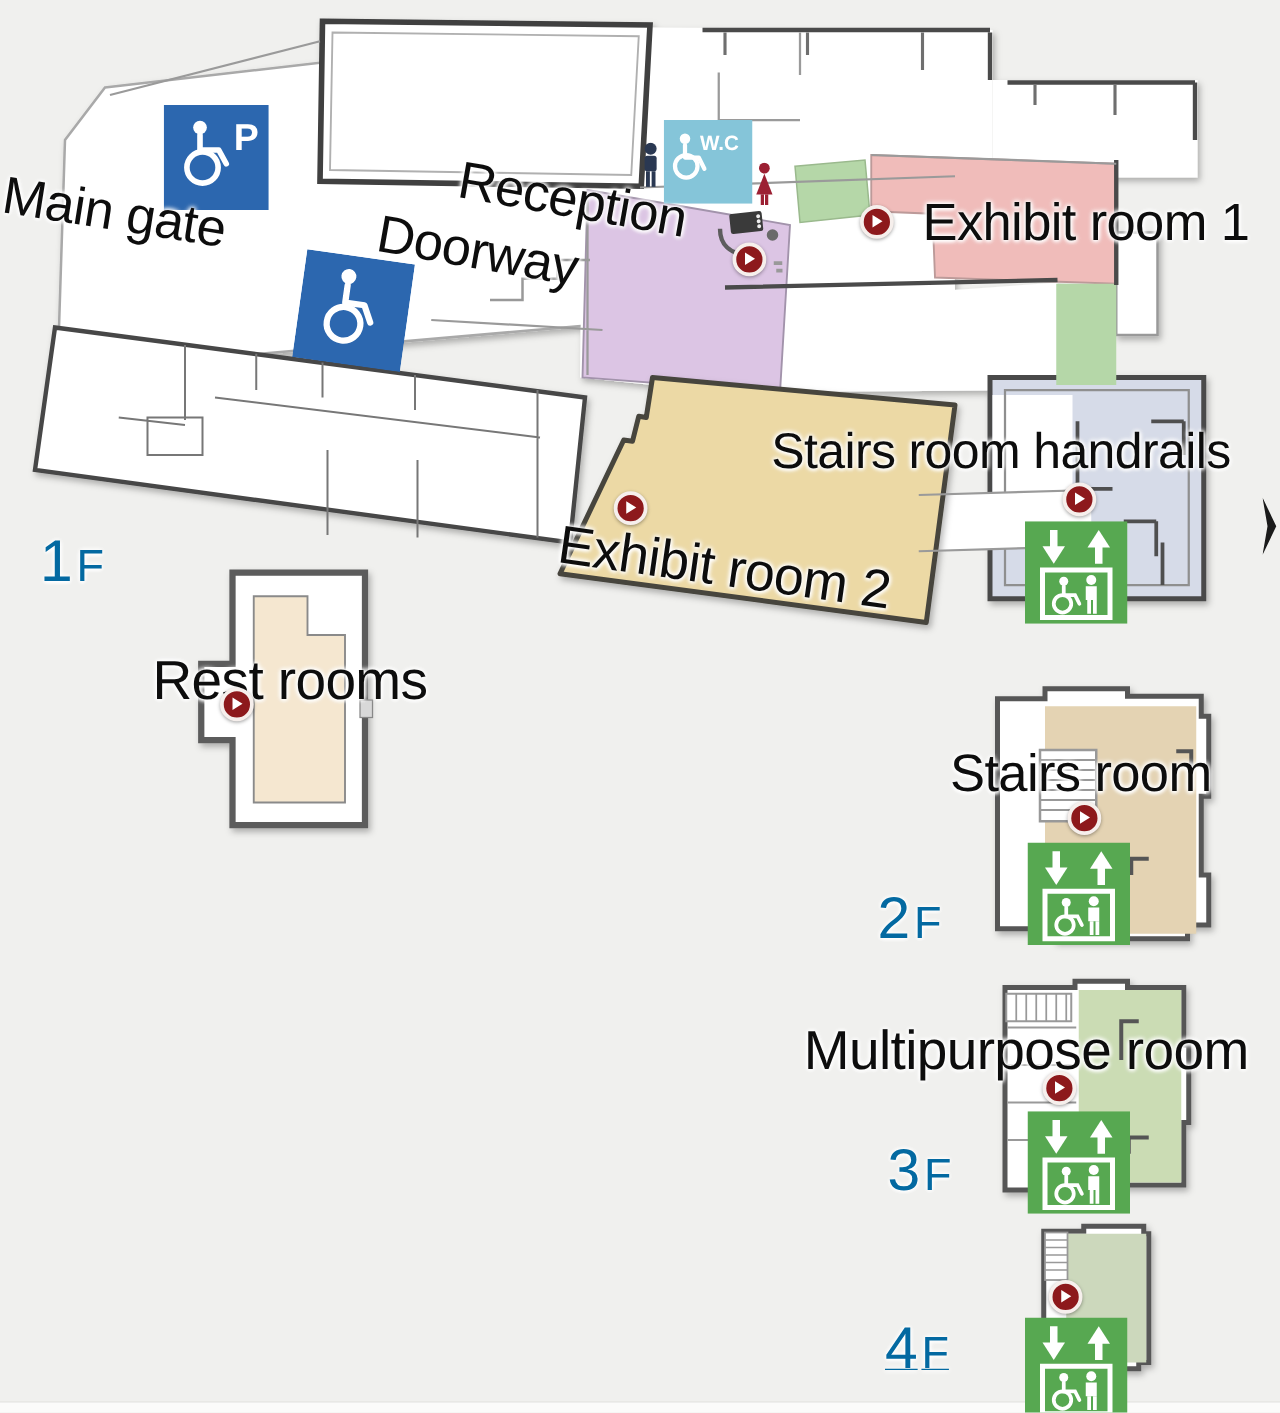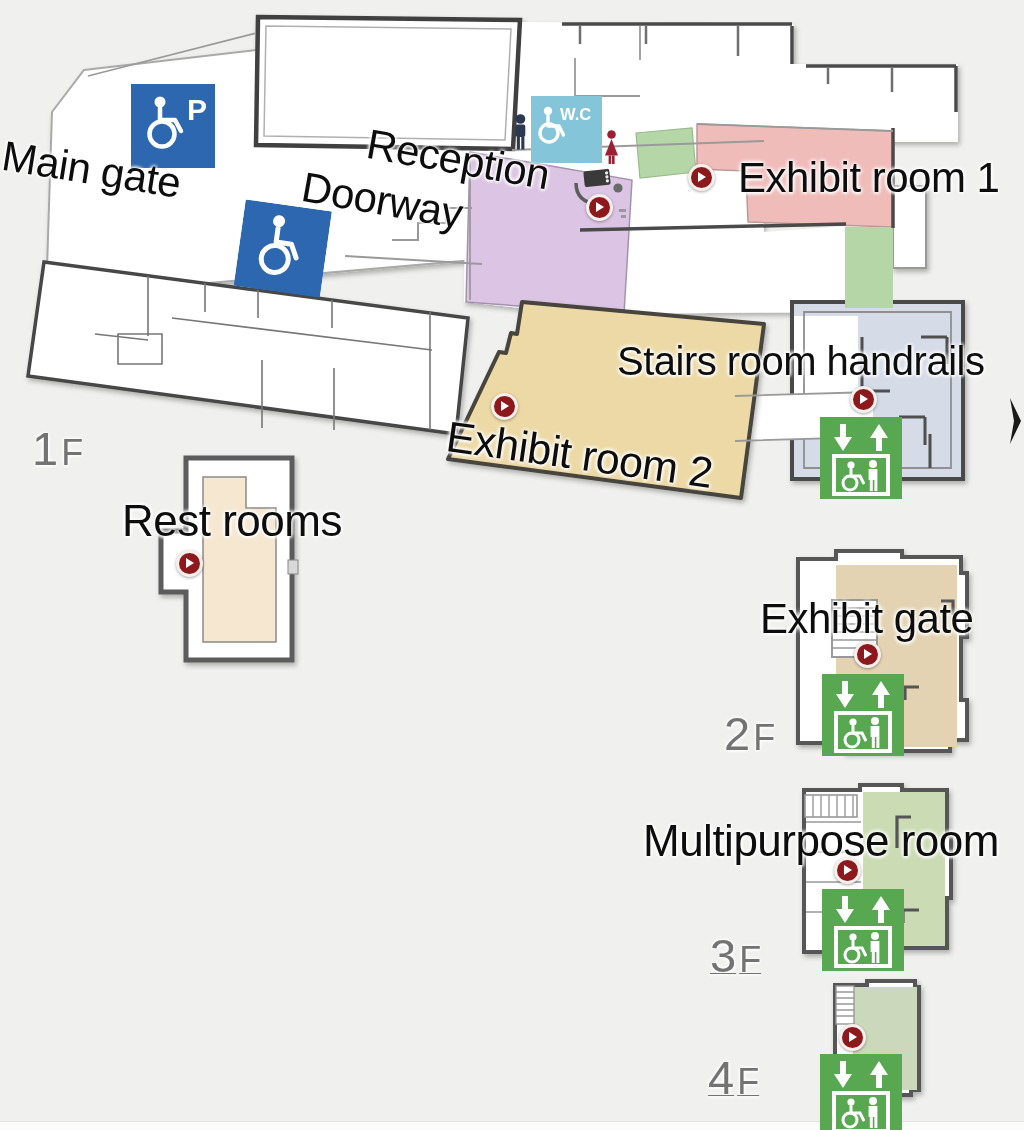--- a/index.html
+++ b/index.html
@@ -15,21 +15,21 @@
   .icon{position:absolute;z-index:3;}
   .label{
     position:absolute;z-index:4;white-space:nowrap;color:#0d0d0d;
     font-size:42px;letter-spacing:-0.5px;line-height:1.05;
     text-shadow:0 0 4px #fff,0 0 4px #fff,0 0 5px #fff,0 1px 3px #fff;
   }
   .rot8{transform:rotate(8deg);transform-origin:left top;}
   .rot9{transform:rotate(9deg);transform-origin:left top;}
   .rot10{transform:rotate(10deg);transform-origin:left top;}
   .floor-label{
-    position:absolute;z-index:4;color:#737373;white-space:nowrap;
+    position:absolute;z-index:4;color:#0369a1;white-space:nowrap;
     text-shadow:0 0 4px #fff,0 0 4px #fff,0 1px 3px #fff;
   }
   .floor-label .num{font-size:47px;}
   .floor-label .suf{font-size:36px;margin-left:3px;}
   .marker{
     position:absolute;z-index:5;width:21px;height:21px;border-radius:50%;
     background:#8d191c;border:3px solid #f6efec;box-shadow:0 1px 3px rgba(0,0,0,.35);
   }
   .marker::after{
     content:"";position:absolute;left:7px;top:5px;width:0;height:0;
@@ -257,31 +257,31 @@
       <polygon points="0,0 11,23 0,46 4,23" fill="#1a1a1a"></polygon>
     </svg>
   </div>
 
   <div class="label rot9" style="left:6px;top:134px;">Main gate</div>
   <div class="label rot10" style="left:306px;top:165px;">Doorway</div>
   <div class="label rot10" style="left:371px;top:122px;">Reception</div>
   <div class="label" style="left:738px;top:135px;margin-top:21px;">Exhibit room 1</div>
   <div class="label" style="left:617px;top:340px;font-size:40px;">Stairs room handrails</div>
   <div class="label rot8" style="left:450px;top:414px;font-size:43px;">Exhibit room 2</div>
-  <div class="label" style="left:122px;top:498px;font-size:44px;">Rest rooms</div>
-  <div class="label" style="left:760px;top:597px;">Exhibit gate</div>
+  <div class="label" style="left:122px;top:522px;font-size:44px;">Rest rooms</div>
+  <div class="label" style="left:760px;top:597px;">Stairs room</div>
   <div class="label" style="left:643px;top:818px;font-size:44px;">Multipurpose room</div>
 
   <div class="floor-label" style="left:32px;top:421px;">
     <span class="num">1</span><span class="suf">F</span>
   </div>
-  <div class="floor-label" style="left:724px;top:706px;">
+  <div class="floor-label" style="left:702px;top:706px;">
     <span class="num">2</span><span class="suf">F</span>
   </div>
-  <div class="floor-label" style="left:710px;top:928px;text-decoration:underline;">
+  <div class="floor-label" style="left:710px;top:908px;">
     <span class="num">3</span><span class="suf">F</span>
   </div>
   <div class="floor-label" style="left:708px;top:1050px;text-decoration:underline;">
     <span class="num">4</span><span class="suf">F</span>
   </div>
 
   <div class="marker" style="left:586px;top:194px;"></div>
   <div class="marker" style="left:688px;top:164px;"></div>
   <div class="marker" style="left:491px;top:393px;"></div>
   <div class="marker" style="left:850px;top:386px;"></div>

